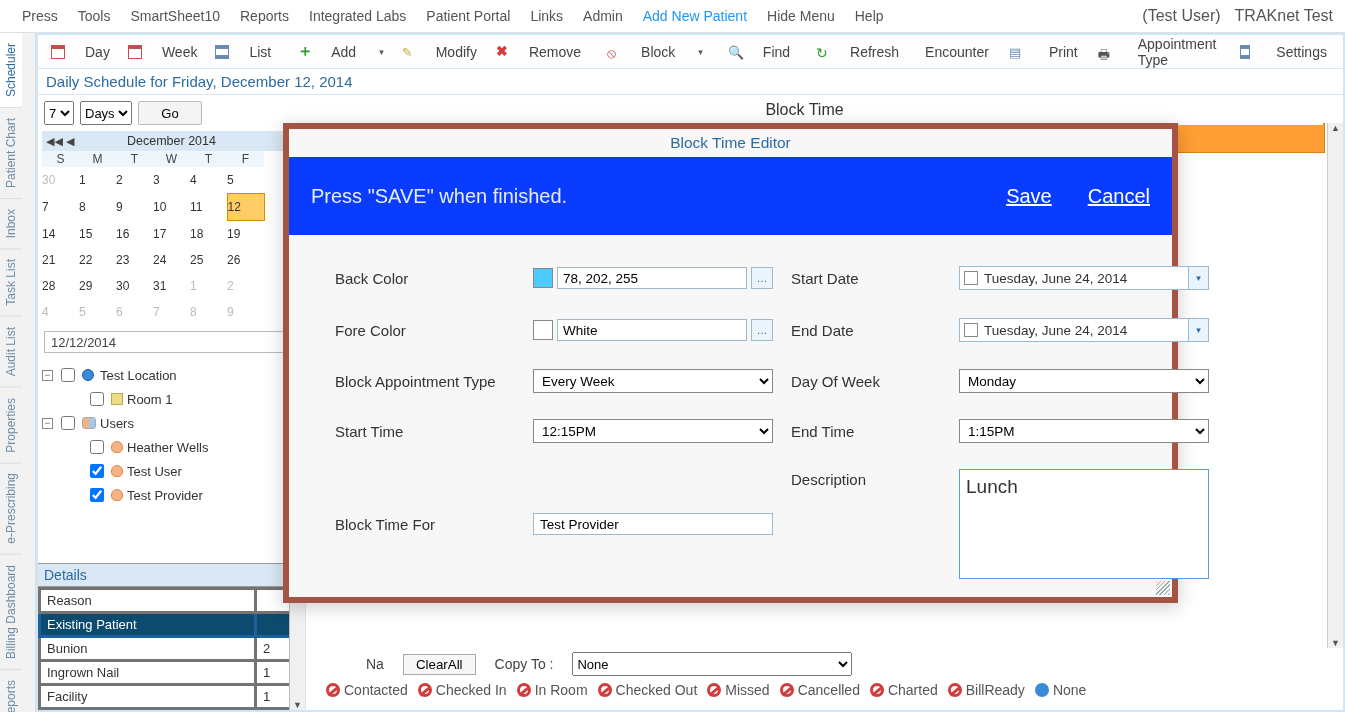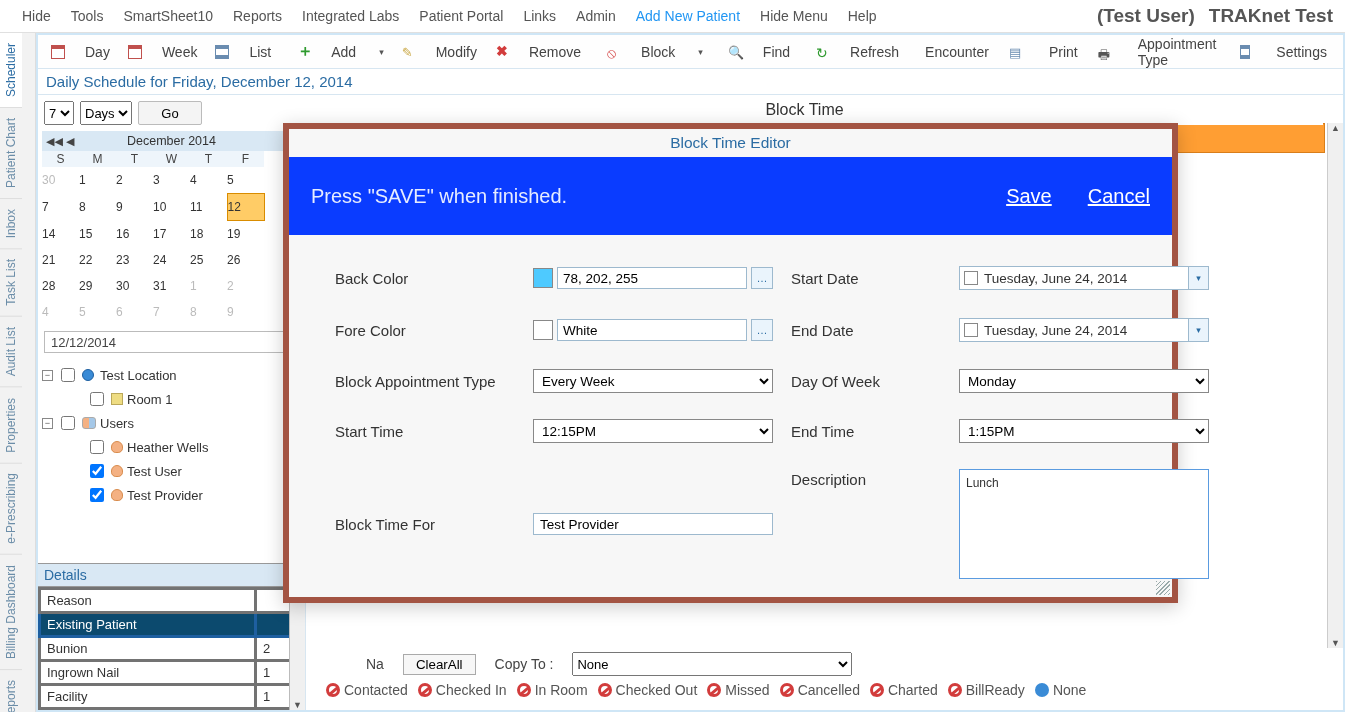--- a/index.html
+++ b/index.html
@@ -3,21 +3,21 @@
 <meta charset="utf-8">
 <style>
 * { box-sizing: border-box; font-family: "Segoe UI", Tahoma, sans-serif; }
 body { margin: 0; padding: 0; width: 1345px; height: 712px; background: #fff; overflow: hidden; font-size: 13px; color: #333; position: relative; }
 
 
 .menubar { height: 33px; background: #fff; border-bottom: 1px solid #e0e0e0; display: flex; align-items: center; padding: 0 12px; }
 .menubar .menu-item { padding: 6px 10px; font-size: 14px; color: #555; cursor: default; }
 .menubar .menu-item.highlight { color: #2196f3; }
 .menubar .spacer { flex: 1; }
-.menubar .user-info { color: #555; font-size: 19px; font-weight: bold; }
+.menubar .user-info { color: #555; font-size: 16px; }
 
 
 .side-tabs { position: absolute; left: 0; top: 33px; width: 36px; height: calc(100% - 33px); background: #f2f2f2; border-right: 1px solid #ddd; }
 .side-tabs .vtab { writing-mode: vertical-rl; transform: rotate(180deg); font-size: 12px; color: #6b8da8; padding: 10px 4px; text-align: center; border-top: 1px solid #ddd; }
 .side-tabs .vtab.active { background: #fff; color: #2b6ca3; font-weight: 500; }
 
 
 .main-area { position: absolute; left: 36px; top: 33px; right: 0; bottom: 0; background: #fff; border: 2px solid #cfe6f6; }
 
 
@@ -103,21 +103,21 @@
 .fld-wrap { display:flex; align-items:center; gap:0; height:26px;}
 .fld-input { flex:1; height:22px; border:1px solid #9db9ce; padding:1px 5px; font-size:13.5px; background:#fff;}
 .fld-btn { width:22px; height:22px; border:1px solid #9db9ce; background:#eaf4fc; display:flex; align-items:center; justify-content:center; font-size:11px; color:#2b6ca3; margin-left:4px;}
 .fld-swatch { width:20px; height:20px; border:1px solid #888; margin-right:4px;}
 .fld-select { width:100%; height:24px; border:1px solid #888; background:#fff; font-size:13.5px; padding:0 4px;}
 .fld-date { display:flex; align-items:center; width:100%; border:1px solid #9db9ce; height:24px; background:#fff;}
 .fld-date .chk { width:14px; height:14px; border:1px solid #888; margin: 0 4px; }
 .fld-date .txt { flex:1; font-size:13.5px; padding:0 2px; color:#333;}
 .fld-date .dd { width:20px; height:100%; border-left:1px solid #9db9ce; background:#eaf4fc; display:flex; align-items:center; justify-content:center; color:#2b6ca3; font-size:9px;}
 .fld-text { width:100%; height:22px; border:1px solid #9db9ce; padding:1px 6px; font-size:13.5px; background:#fff;}
-.fld-textarea { width:100%; height:110px; border:1px solid #5a9be0; background:#fff; padding:6px; font-size:12px; color:#333; resize:none;}
+.fld-textarea { width:100%; height:110px; border:1px solid #5a9be0; background:#fff; padding:6px; font-size:19px; color:#333; resize:none;}
 .desc-label { align-self:flex-start; padding-top:2px;}
 .resize-grip { position:absolute; right:2px; bottom:2px; width:14px; height:14px; background: repeating-linear-gradient(135deg,#9aa 0 1px, transparent 1px 3px);}
 
 
 .icn { display:inline-block; width:14px; height:14px; vertical-align:middle;}
 .icn.cal { background:#fff; border:1px solid #c0504d; position:relative;}
 .icn.cal::before{content:"";position:absolute;left:0;right:0;top:0;height:3px;background:#c0504d;}
 .icn.list { background:#fff; border:1px solid #6a8cb0; box-shadow: inset 0 3px 0 #6a8cb0, inset 0 -3px 0 #6a8cb0;}
 .icn.plus { color:#2e9a2e; font-weight:bold; font-size:16px; line-height:12px; text-align:center;}
 .icn.pencil{ color:#caa846; font-size:13px;}
@@ -130,21 +130,21 @@
 .icn.print{ color:#555; font-size:13px;}
 .icn.loc { width:12px; height:12px; border-radius:50%; background:#3a8bd6; border:1px solid #1e5fa0; margin-right:2px;}
 .icn.room{ width:12px; height:12px; background:#eedc82; border:1px solid #bba85a;}
 .icn.user{ width:12px; height:12px; border-radius:50% 50% 40% 40%; background:#f4b183; border:1px solid #d88c4d;}
 .icn.users{ width:14px; height:12px; background:linear-gradient(90deg,#f4b183 50%, #a5c8e8 50%); border:1px solid #aaa; border-radius:3px;}
 </style>
 </head>
 <body>
 
 <div class="menubar">
-  <span class="menu-item">Hide</span>
+  <span class="menu-item">Press</span>
   <span class="menu-item">Tools</span>
   <span class="menu-item">SmartSheet10</span>
   <span class="menu-item">Reports</span>
   <span class="menu-item">Integrated Labs</span>
   <span class="menu-item">Patient Portal</span>
   <span class="menu-item">Links</span>
   <span class="menu-item">Admin</span>
   <span class="menu-item highlight">Add New Patient</span>
   <span class="menu-item">Hide Menu</span>
   <span class="menu-item">Help</span>

